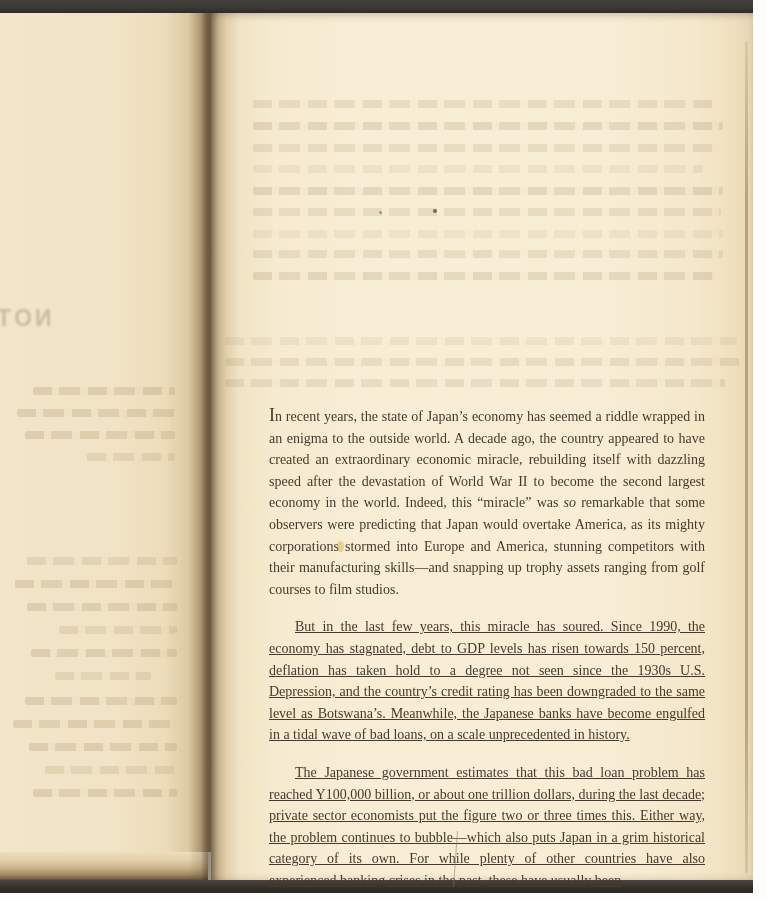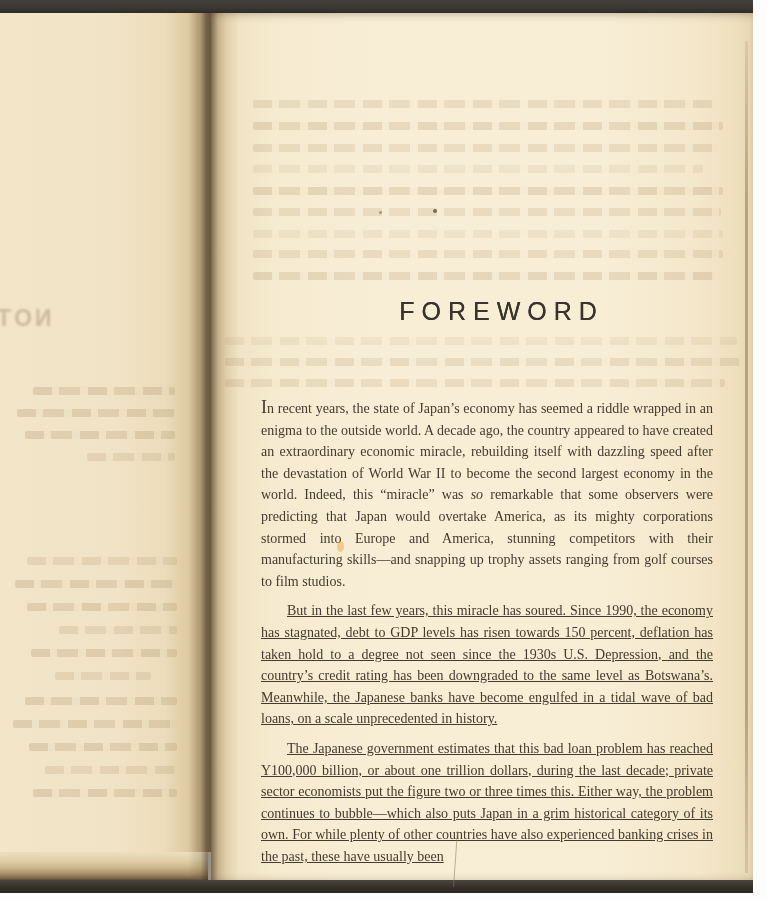--- a/index.html
+++ b/index.html
@@ -79,21 +79,21 @@
     text-align:center;
     font-family:"Liberation Sans","DejaVu Sans",sans-serif;
     font-size:25px;font-weight:400;letter-spacing:7px;text-indent:7px;
     color:#3a342c;text-shadow:0 0 .5px #3a342c;
   }
   .body-text{
     position:absolute;left:42px;top:377px;width:468px;
     font-size:14px;line-height:21.6px;color:#453a2c;
     text-align:justify;
   }
-  .body-text p{margin:8px;}
+  .body-text p{margin:16px;}
   .body-text p.indent{text-indent:26px;text-decoration:underline;}
   .body-text em{font-style:italic;}
   .initial{font-size:18px;line-height:1;}
 
   
   .crease{
     position:absolute;left:244px;top:818px;width:1px;height:56px;
     background:rgba(140,118,88,.55);transform:rotate(4deg);filter:blur(.4px);
   }
   .speck{position:absolute;border-radius:50%;}
@@ -137,21 +137,20 @@
     <div class="gl f2" style="top:87px;width:460px;"></div>
     <div class="gl" style="top:109px;width:470px;"></div>
     <div class="gl f2" style="top:131px;width:465px;"></div>
     <div class="gl f1" style="top:152px;width:450px;"></div>
     <div class="gl" style="top:174px;width:470px;"></div>
     <div class="gl f2" style="top:195px;width:468px;"></div>
     <div class="gl f1" style="top:217px;width:470px;"></div>
     <div class="gl f2" style="top:237px;width:470px;"></div>
     <div class="gl" style="top:259px;width:462px;"></div>
 
-    <h1 class="heading">FOREWORD</h1>
 
     <div class="gl f1" style="top:324px;left:14px;width:512px;"></div>
     <div class="gl f2" style="top:345px;left:14px;width:515px;"></div>
     <div class="gl f2" style="top:366px;left:14px;width:500px;"></div>
 
     <div class="body-text">
       <p><span class="initial">I</span><span>n recent years, the state of Japan’s economy has seemed a riddle wrapped in an enigma to the outside world. A decade ago, the country appeared to have created an extraordinary economic miracle, rebuilding itself with dazzling speed after the devastation of World War II to become the second largest economy in the world. Indeed, this “miracle” was </span><em>so</em><span> remarkable that some observers were predicting that Japan would overtake America, as its mighty corporations stormed into Europe and America, stunning competitors with their manufacturing skills—and snapping up trophy assets ranging from golf courses to film studios.</span></p>
       <p class="indent"><span>But in the last few years, this miracle has soured. Since 1990, the economy has stagnated, debt to GDP levels has risen towards 150 percent, deflation has taken hold to a degree not seen since the 1930s U.S. Depression, and the country’s credit rating has been downgraded to the same level as Botswana’s. Meanwhile, the Japanese banks have become engulfed in a tidal wave of bad loans, on a scale unprecedented in history.</span></p>
       <p class="indent"><span>The Japanese government estimates that this bad loan problem has reached Y100,000 billion, or about one trillion dollars, during the last decade; private sector economists put the figure two or three times this. Either way, the problem continues to bubble—which also puts Japan in a grim historical category of its own. For while plenty of other countries have also experienced banking crises in the past, these have usually been</span></p>
     </div>

